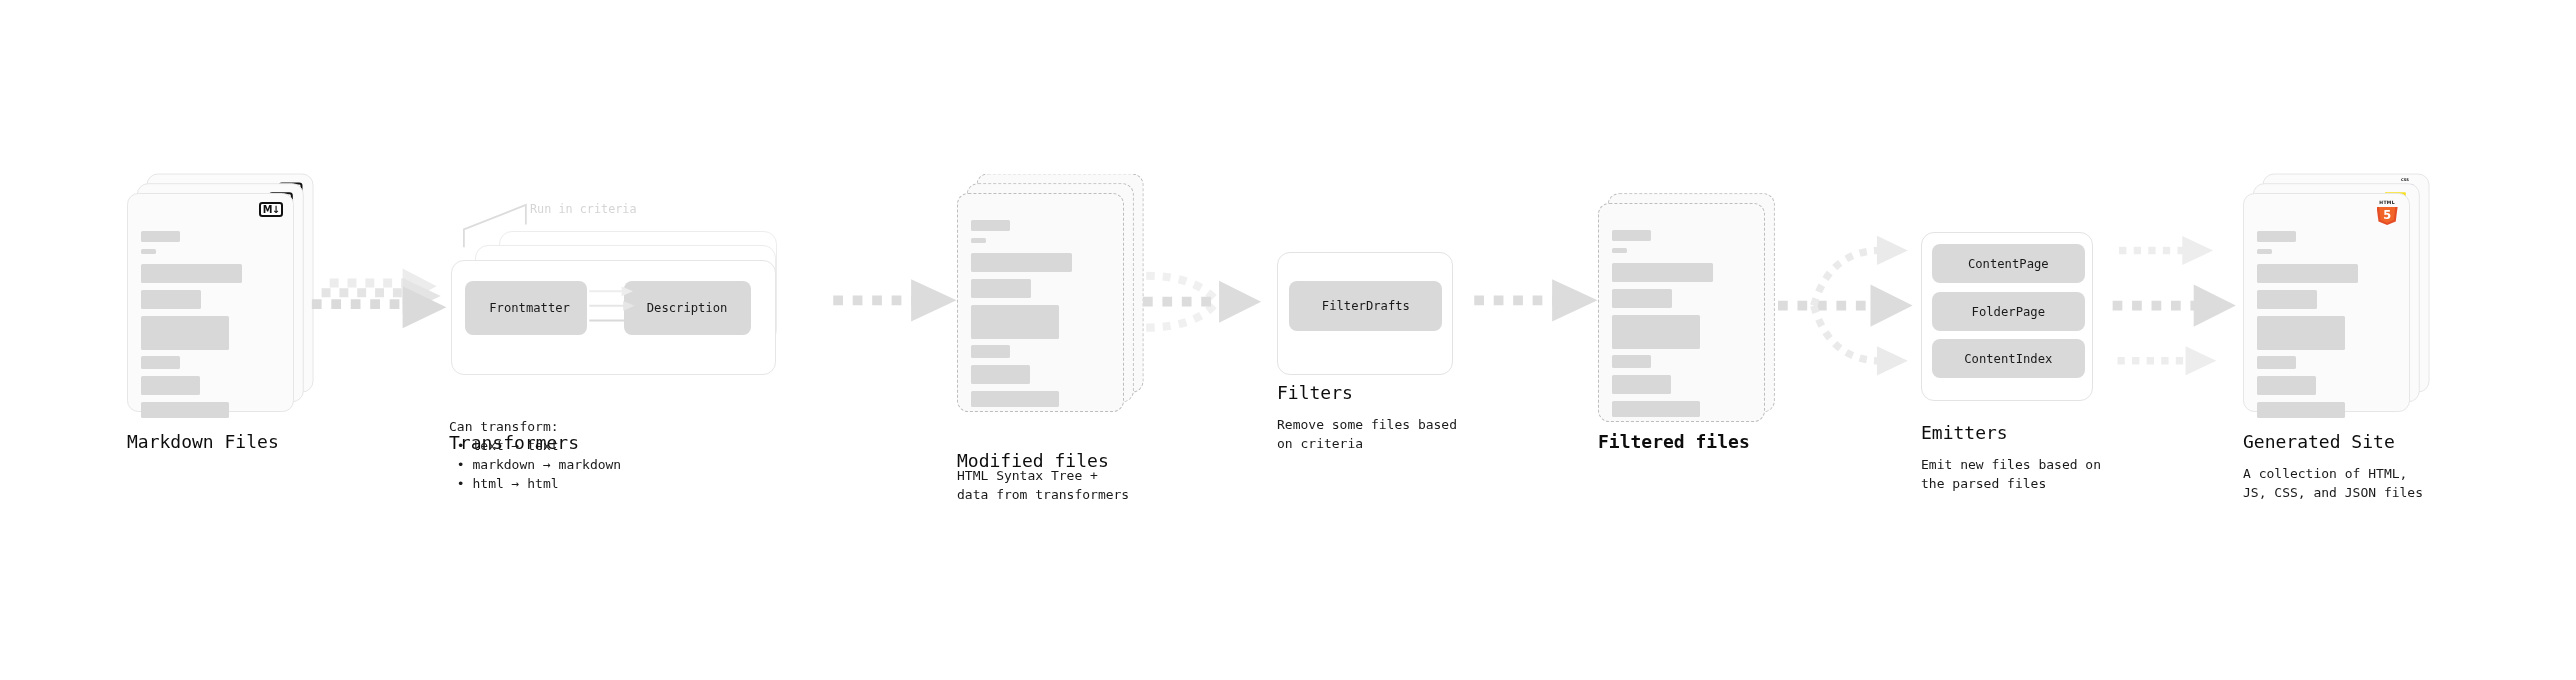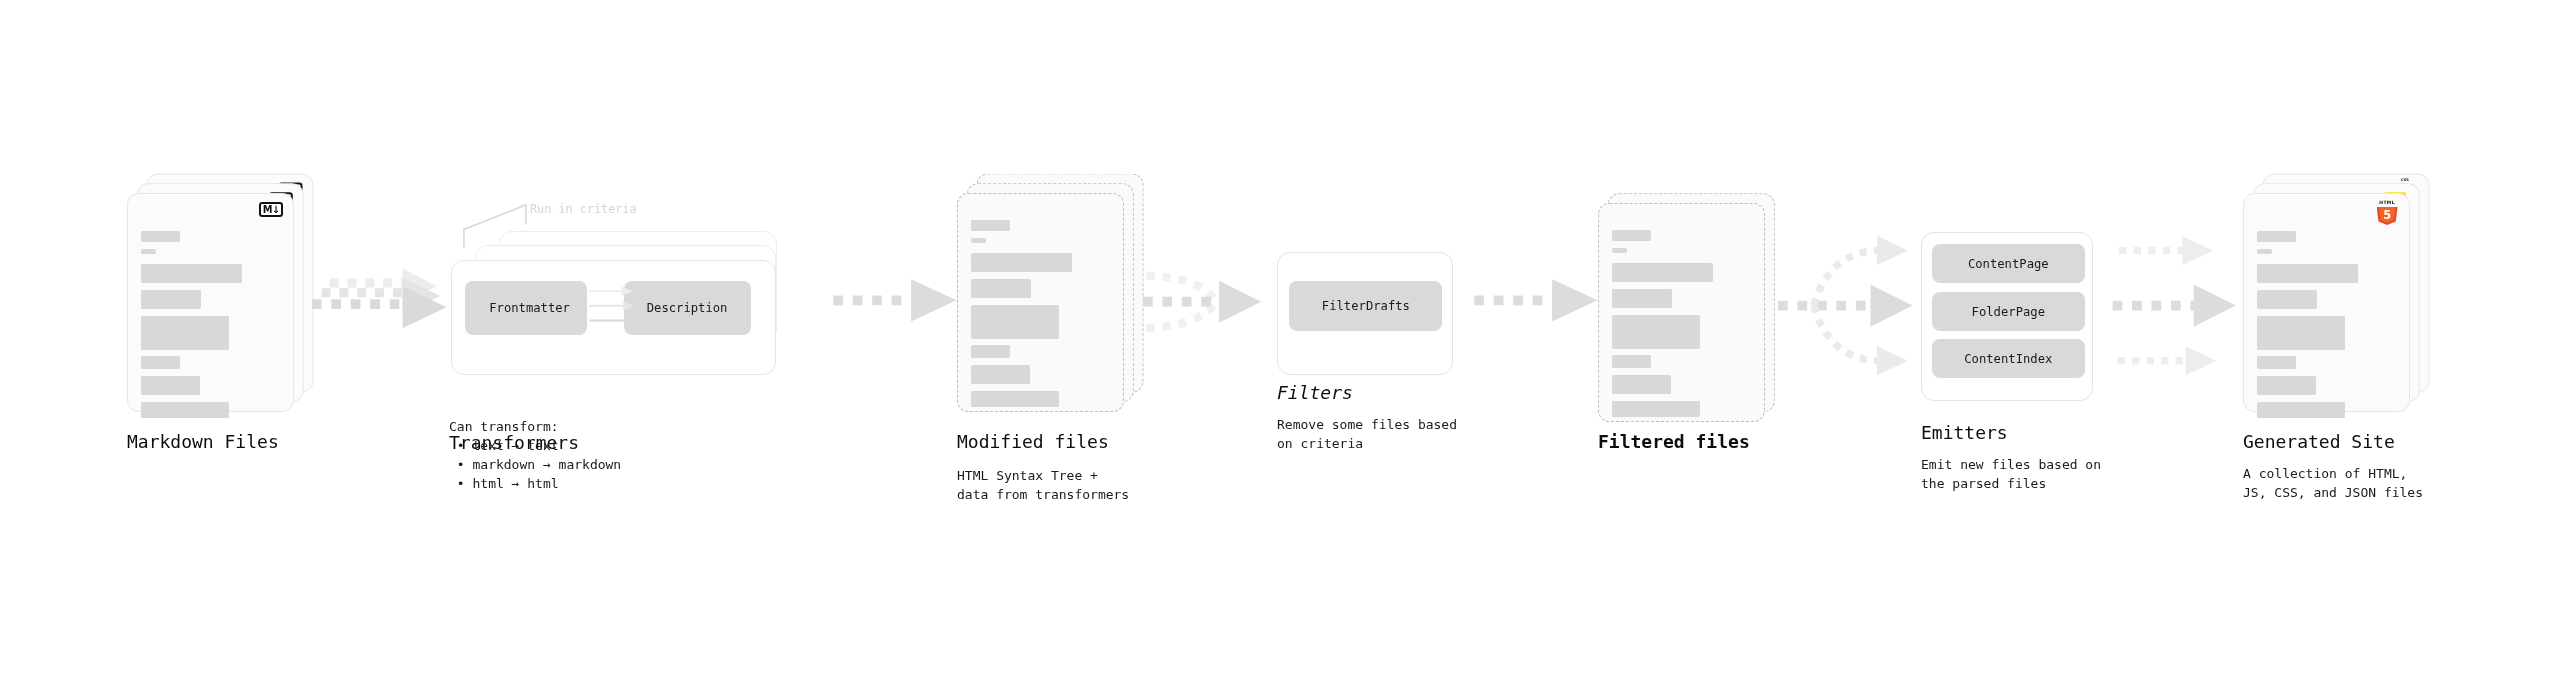--- a/index.html
+++ b/index.html
@@ -252,37 +252,37 @@
           <div class="sk h2"></div>
           <div class="sk p-xl"></div>
           <div class="sk p-l"></div>
           <div class="sk p-xxl"></div>
           <div class="sk p-s"></div>
           <div class="sk p-m"></div>
           <div class="sk p-w"></div>
         </div>
       </div>
     </div>
-    <div class="caption" style="left:0px;top:431px;">Modified files</div>
+    <div class="caption" style="left:0px;top:450px;">Modified files</div>
     <div class="subcap" style="left:0px;top:467px;">HTML Syntax Tree +
 data from transformers</div>
   </div>
 
   <svg class="arrow-svg" style="left:1138px;top:258px;width:154px;height:89px;" viewBox="0 0 190 110">
     <path d="M10 22 Q70 22 96 52" fill="none" stroke="#f0f0f0" stroke-width="10" stroke-dasharray="10 10"></path>
     <path d="M10 86 Q70 86 96 56" fill="none" stroke="#f0f0f0" stroke-width="10" stroke-dasharray="10 10"></path>
     <line x1="6" y1="54" x2="104" y2="54" stroke="#dcdcdc" stroke-width="12" stroke-dasharray="12 12"></line>
     <polygon points="100,28 152,54 100,80" fill="#dcdcdc"></polygon>
   </svg>
 
   <div class="stage" style="left:1277px;top:0;width:276px;height:681px;">
     <div class="group-box" style="left:0px;top:252px;width:176px;height:123px;">
       <div class="pill" style="left:11.4px;top:28px;width:153px;height:50px;">FilterDrafts</div>
     </div>
-    <div class="caption" style="left:0px;top:382px;font-style:italic;">Filters</div>
+    <div class="caption" style="left:0px;top:382px;">Filters</div>
     <div class="subcap" style="left:0px;top:416px;">Remove some files based
 on criteria</div>
   </div>
 
   <svg class="arrow-svg" style="left:1471px;top:271px;width:146px;height:57px;" viewBox="0 0 180 70">
     <line x1="4" y1="36" x2="106" y2="36" stroke="#dcdcdc" stroke-width="12" stroke-dasharray="12 12"></line>
     <polygon points="100,10 156,36 100,62" fill="#dcdcdc"></polygon>
   </svg>
 
   <div class="stage" style="left:1598px;top:0;width:244px;height:681px;font-weight:bold;">

